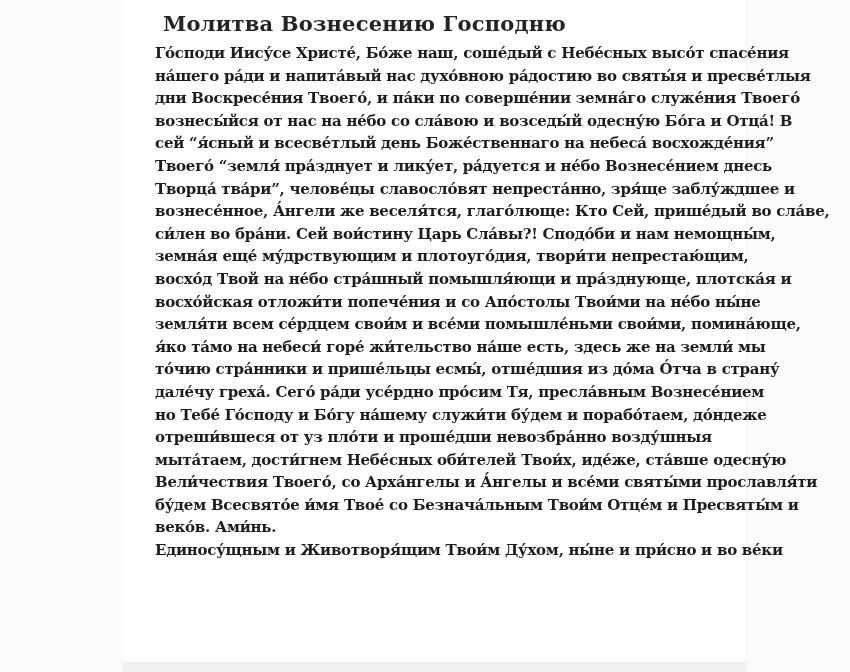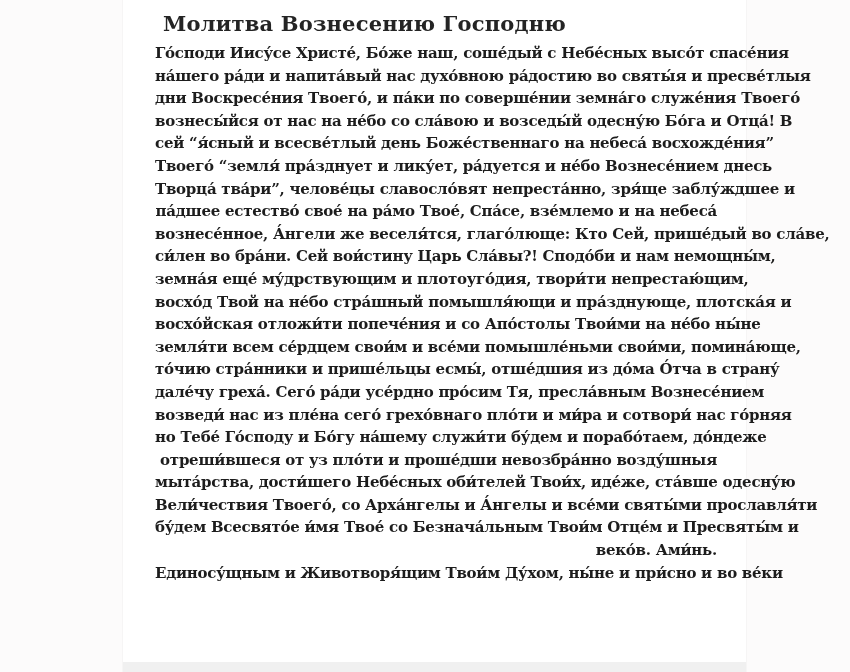--- a/index.html
+++ b/index.html
@@ -31,21 +31,20 @@
     font-size: 21px;
     font-weight: 700;
     letter-spacing: 0.2px;
     white-space: nowrap;
   }
   .prayer-body {
     position: absolute;
     left: 32px;
     top: 42px;
     width: 562px;
-    text-align: right;
   }
   .line {
     white-space: nowrap;
     line-height: 22.6px;
     font-size: 15px;
     font-weight: 600;
     letter-spacing: -0.25px;
   }
   .bottom-bar {
     position: absolute;
@@ -62,33 +61,32 @@
   <div class="card" style="background: rgb(255, 255, 255);">
     <h1 class="title" style="color: rgb(36, 36, 36);">Молитва Вознесению Господню</h1>
     <div class="prayer-body" style="color: rgb(29, 29, 29);">
         <div class="line">Го́споди Иису́се Христе́, Бо́же наш, соше́дый с Небе́сных высо́т спасе́ния</div>
         <div class="line">на́шего ра́ди и напита́вый нас духо́вною ра́достию во святы́я и пресве́тлыя</div>
         <div class="line">дни Воскресе́ния Твоего́, и па́ки по соверше́нии земна́го служе́ния Твоего́</div>
         <div class="line">вознесы́йся от нас на не́бо со сла́вою и возседы́й одесну́ю Бо́га и Отца́! В</div>
         <div class="line">сей “я́сный и всесве́тлый день Боже́ственнаго на небеса́ восхожде́ния”</div>
         <div class="line">Твоего́ “земля́ пра́зднует и лику́ет, ра́дуется и не́бо Вознесе́нием днесь</div>
         <div class="line">Творца́ тва́ри”, челове́цы славосло́вят непреста́нно, зря́ще заблу́ждшее и</div>
-        <div class="line">па́дшее естество́ свое́ на ра́мо Твое́, Спа́се, взе́млемо и на небеса́</div>
         <div class="line">вознесе́нное, А́нгели же веселя́тся, глаго́люще: Кто Сей, прише́дый во сла́ве,</div>
         <div class="line">си́лен во бра́ни. Сей вои́стину Царь Сла́вы?! Сподо́би и нам немощны́м,</div>
         <div class="line">земна́я еще́ му́дрствующим и плотоуго́дия, твори́ти непрестаю́щим,</div>
         <div class="line">восхо́д Твой на не́бо стра́шный помышля́ющи и пра́зднующе, плотска́я и</div>
         <div class="line">восхо́йская отложи́ти попече́ния и со Апо́столы Твои́ми на не́бо ны́не</div>
         <div class="line">земля́ти всем се́рдцем свои́м и все́ми помышле́ньми свои́ми, помина́юще,</div>
+        <div class="line">я́ко та́мо на небеси́ горе́ жи́тельство на́ше есть, здесь же на земли́ мы</div>
         <div class="line">то́чию стра́нники и прише́льцы есмы́, отше́дшия из до́ма О́тча в страну́</div>
         <div class="line">дале́чу греха́. Сего́ ра́ди усе́рдно про́сим Тя, пресла́вным Вознесе́нием</div>
-        <div class="line">возведи́ нас из пле́на сего́ грехо́внаго пло́ти и ми́ра и сотвори́ нас го́рняя</div>
         <div class="line">но Тебе́ Го́споду и Бо́гу на́шему служи́ти бу́дем и порабо́таем, до́ндеже</div>
         <div class="line">отреши́вшеся от уз пло́ти и проше́дши невозбра́нно возду́шныя</div>
-        <div class="line">мыта́рства, дости́шего Небе́сных оби́телей Твои́х, иде́же, ста́вше одесну́ю</div>
+        <div class="line">мыта́таем, дости́гнем Небе́сных оби́телей Твои́х, иде́же, ста́вше одесну́ю</div>
         <div class="line">Вели́чествия Твоего́, со Арха́нгелы и А́нгелы и все́ми святы́ми прославля́ти</div>
         <div class="line">бу́дем Всесвято́е и́мя Твое́ со Безнача́льным Твои́м Отце́м и Пресвяты́м и</div>
         <div class="line">веко́в. Ами́нь.</div>
         <div class="line">Единосу́щным и Животворя́щим Твои́м Ду́хом, ны́не и при́сно и во ве́ки</div>
       </div>
     <div class="bottom-bar" style="background: rgb(240, 240, 240);"></div>
   </div>
 </div>
 
 </body></html>

